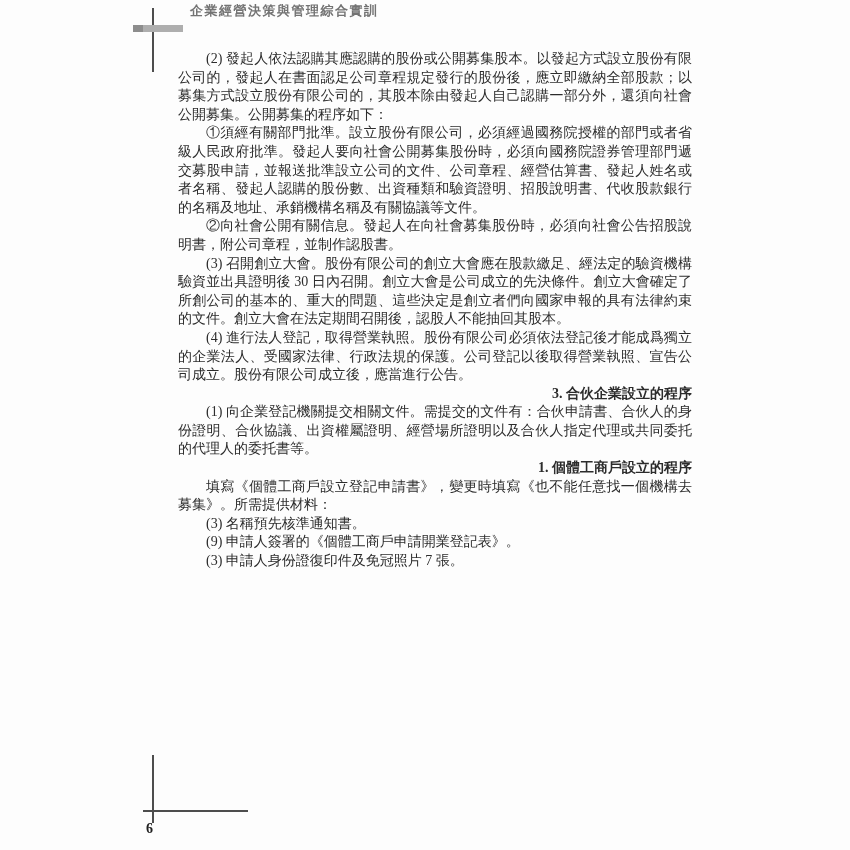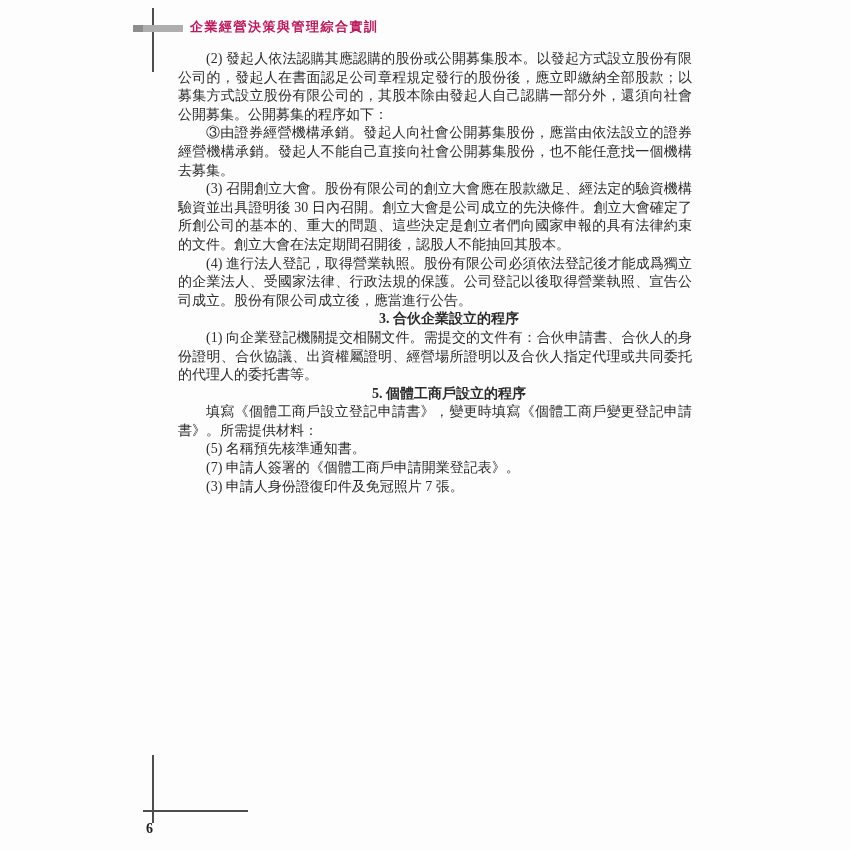--- a/index.html
+++ b/index.html
@@ -36,46 +36,46 @@
     position: absolute;
     left: 133px;
     top: 25px;
     width: 10px;
     height: 7px;
     background: #8d8d8d;
   }
   .page-title {
     position: absolute;
     left: 190px;
-    top: 18px;
+    top: 2px;
     font-size: 13px;
     font-weight: bold;
     letter-spacing: 1.5px;
-    color: #be185d;
+    color: #737373;
     white-space: nowrap;
   }
   
   .body-text {
     position: absolute;
     left: 178px;
     top: 50px;
     width: 514px;
     font-size: 14px;
     line-height: 18.6px;
     color: #2c2c2c;
     text-align: justify;
   }
   .body-text p {
     margin: 0;
     padding: 0;
     text-indent: 2em;
   }
   .body-text p.heading {
     font-weight: 600;
-    text-align: center;
+    text-align: right;
   }
   
   .crop-v-bottom {
     position: absolute;
     left: 152px;
     top: 755px;
     width: 2px;
     height: 68px;
     background: #4d4d4d;
   }
@@ -102,29 +102,30 @@
 <div class="page">
 
   <div class="crop-v-top"></div>
   <div class="header-bar"></div>
   <div class="header-bar-cap"></div>
 
   <div class="page-title">企業經營決策與管理綜合實訓</div>
 
   <div class="body-text">
       <p class="para">(2) 發起人依法認購其應認購的股份或公開募集股本。以發起方式設立股份有限公司的，發起人在書面認足公司章程規定發行的股份後，應立即繳納全部股款；以募集方式設立股份有限公司的，其股本除由發起人自己認購一部分外，還須向社會公開募集。公開募集的程序如下：</p>
-      <p class="para">③由證券經營機構承銷。發起人向社會公開募集股份，應當由依法設立的證券經營機構承銷。發起人不能自己直接向社會公開募集股份，也不能任意找一個機構去募集。</p>
+      <p class="para">①須經有關部門批準。設立股份有限公司，必須經過國務院授權的部門或者省級人民政府批準。發起人要向社會公開募集股份時，必須向國務院證券管理部門遞交募股申請，並報送批準設立公司的文件、公司章程、經營估算書、發起人姓名或者名稱、發起人認購的股份數、出資種類和驗資證明、招股說明書、代收股款銀行的名稱及地址、承銷機構名稱及有關協議等文件。</p>
+      <p class="para">②向社會公開有關信息。發起人在向社會募集股份時，必須向社會公告招股說明書，附公司章程，並制作認股書。</p>
       <p class="para">(3) 召開創立大會。股份有限公司的創立大會應在股款繳足、經法定的驗資機構驗資並出具證明後 30 日內召開。創立大會是公司成立的先決條件。創立大會確定了所創公司的基本的、重大的問題、這些決定是創立者們向國家申報的具有法律約束的文件。創立大會在法定期間召開後，認股人不能抽回其股本。</p>
       <p class="para">(4) 進行法人登記，取得營業執照。股份有限公司必須依法登記後才能成爲獨立的企業法人、受國家法律、行政法規的保護。公司登記以後取得營業執照、宣告公司成立。股份有限公司成立後，應當進行公告。</p>
       <p class="heading">3. 合伙企業設立的程序</p>
       <p class="para">(1) 向企業登記機關提交相關文件。需提交的文件有：合伙申請書、合伙人的身份證明、合伙協議、出資權屬證明、經營場所證明以及合伙人指定代理或共同委托的代理人的委托書等。</p>
-      <p class="heading">5. 個體工商戶設立的程序</p>
-      <p class="para">填寫《個體工商戶設立登記申請書》，變更時填寫《個體工商戶變更登記申請書》。所需提供材料：</p>
-      <p class="para">(5) 名稱預先核準通知書。</p>
-      <p class="para">(7) 申請人簽署的《個體工商戶申請開業登記表》。</p>
+      <p class="heading">1. 個體工商戶設立的程序</p>
+      <p class="para">填寫《個體工商戶設立登記申請書》，變更時填寫《也不能任意找一個機構去募集》。所需提供材料：</p>
+      <p class="para">(3) 名稱預先核準通知書。</p>
+      <p class="para">(9) 申請人簽署的《個體工商戶申請開業登記表》。</p>
       <p class="para">(3) 申請人身份證復印件及免冠照片 7 張。</p>
     </div>
 
   <div class="crop-v-bottom"></div>
   <div class="crop-h-bottom"></div>
 
   <div class="page-number">6</div>
 
 </div>
 

